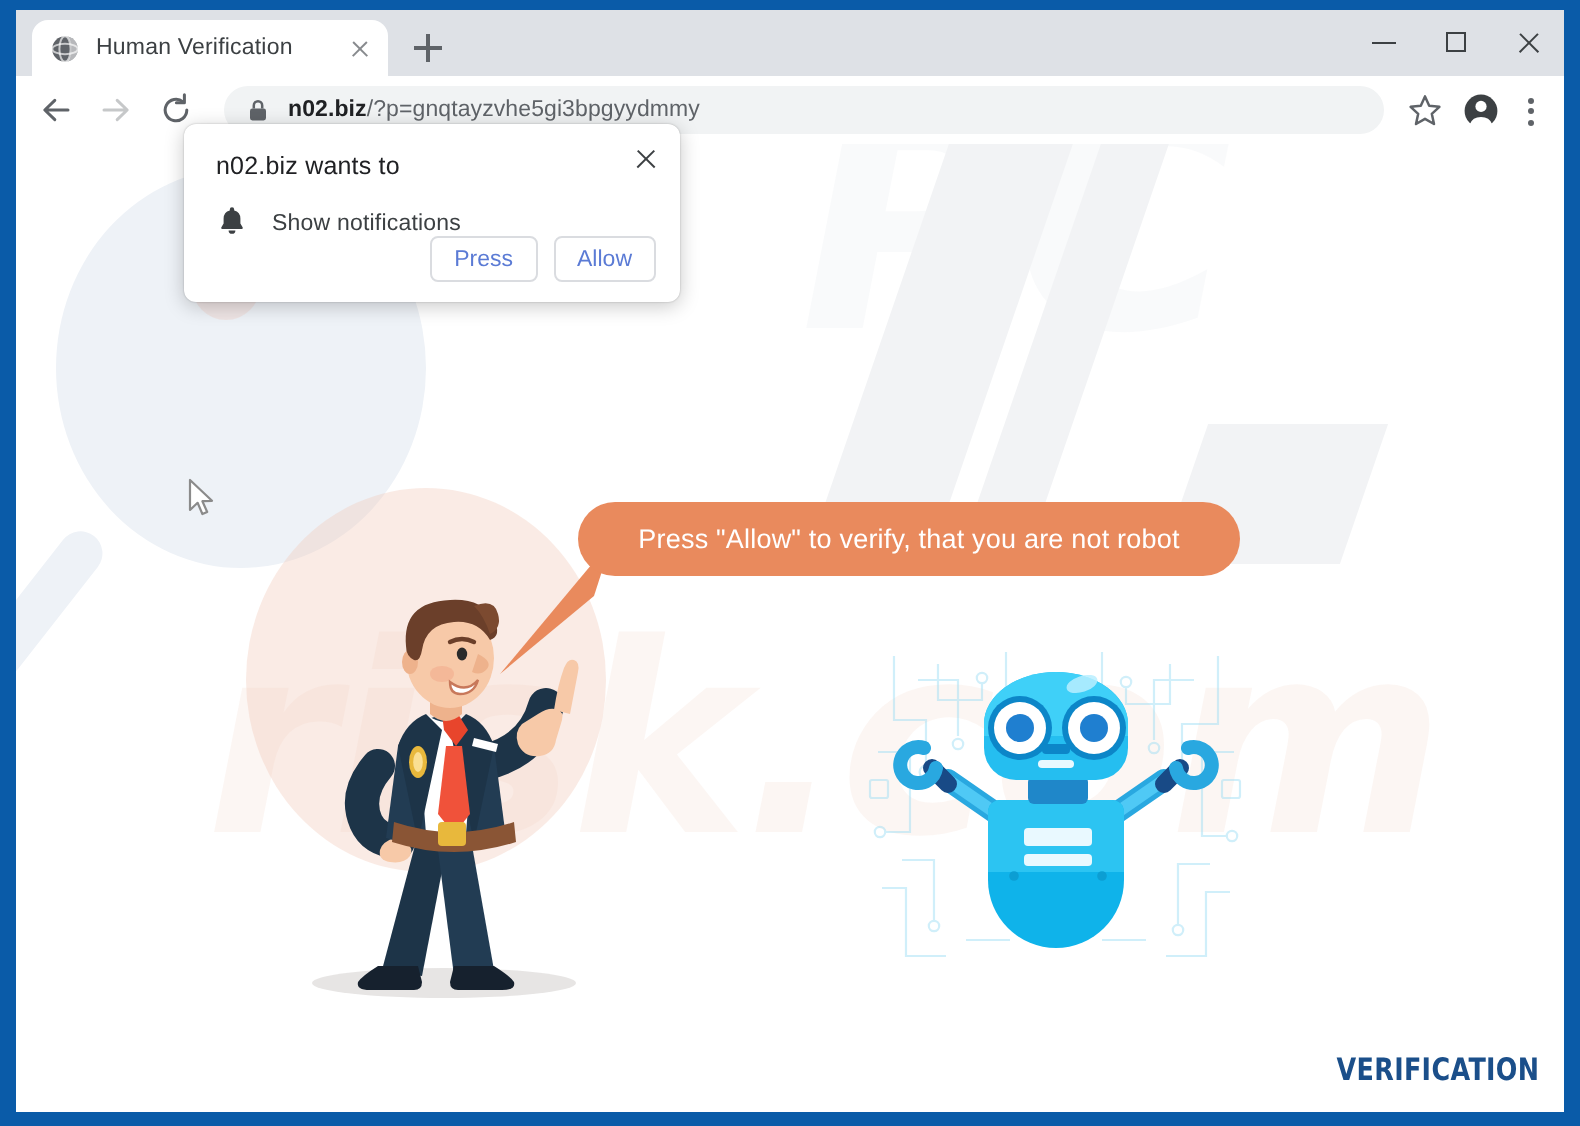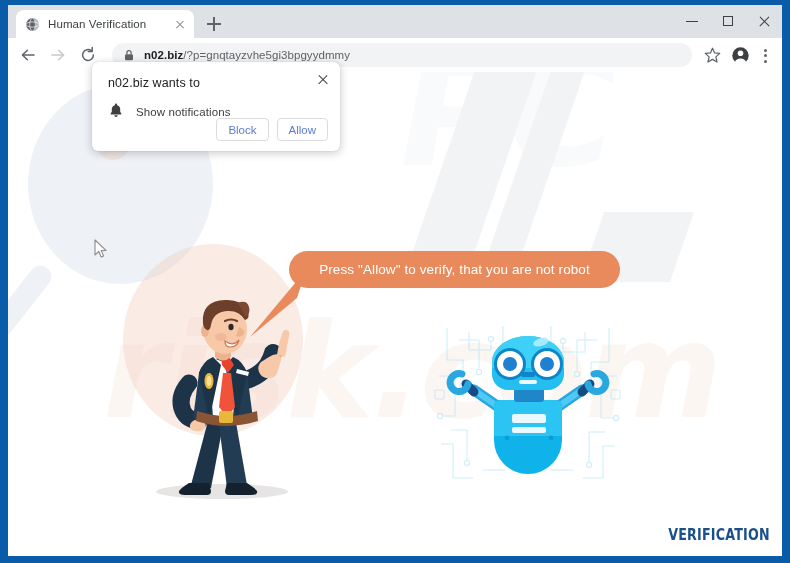--- a/index.html
+++ b/index.html
@@ -648,21 +648,21 @@
       <div class="pd-row">
         <span class="pd-bell">
           <svg width="16" height="16" viewBox="0 0 16 16">
             <path d="M8 1.6 a1.1 1.1 0 0 1 1.1 1.1 v.5 a4.2 4.2 0 0 1 3.1 4 v2.6 l1.1 1.8 a.6 .6 0 0 1 -.5 .9 H3.2 a.6 .6 0 0 1 -.5 -.9 l1.1 -1.8 v-2.6 a4.2 4.2 0 0 1 3.1 -4 v-.5 a1.1 1.1 0 0 1 1.1 -1.1 z" fill="#3c4043"></path>
             <path d="M6.3 13.2 h3.4 a1.7 1.7 0 0 1 -3.4 0 z" fill="#3c4043"></path>
           </svg>
         </span>
         <span class="pd-perm">Show notifications</span>
       </div>
       <div class="pd-buttons">
-        <div class="pd-btn">Block</div>
+        <div class="pd-btn">Press</div>
         <div class="pd-btn">Allow</div>
       </div>
     </div>
 
     <svg class="cursor" viewBox="0 0 14 20">
       <path d="M1 1 L1 16 L4.8 12.4 L7.2 18 L9.6 17 L7.2 11.6 L12 11.4 Z" fill="#ffffff" stroke="#8b8b8b" stroke-width="1.1" stroke-linejoin="round"></path>
     </svg>
 
   </div>
 </div>

